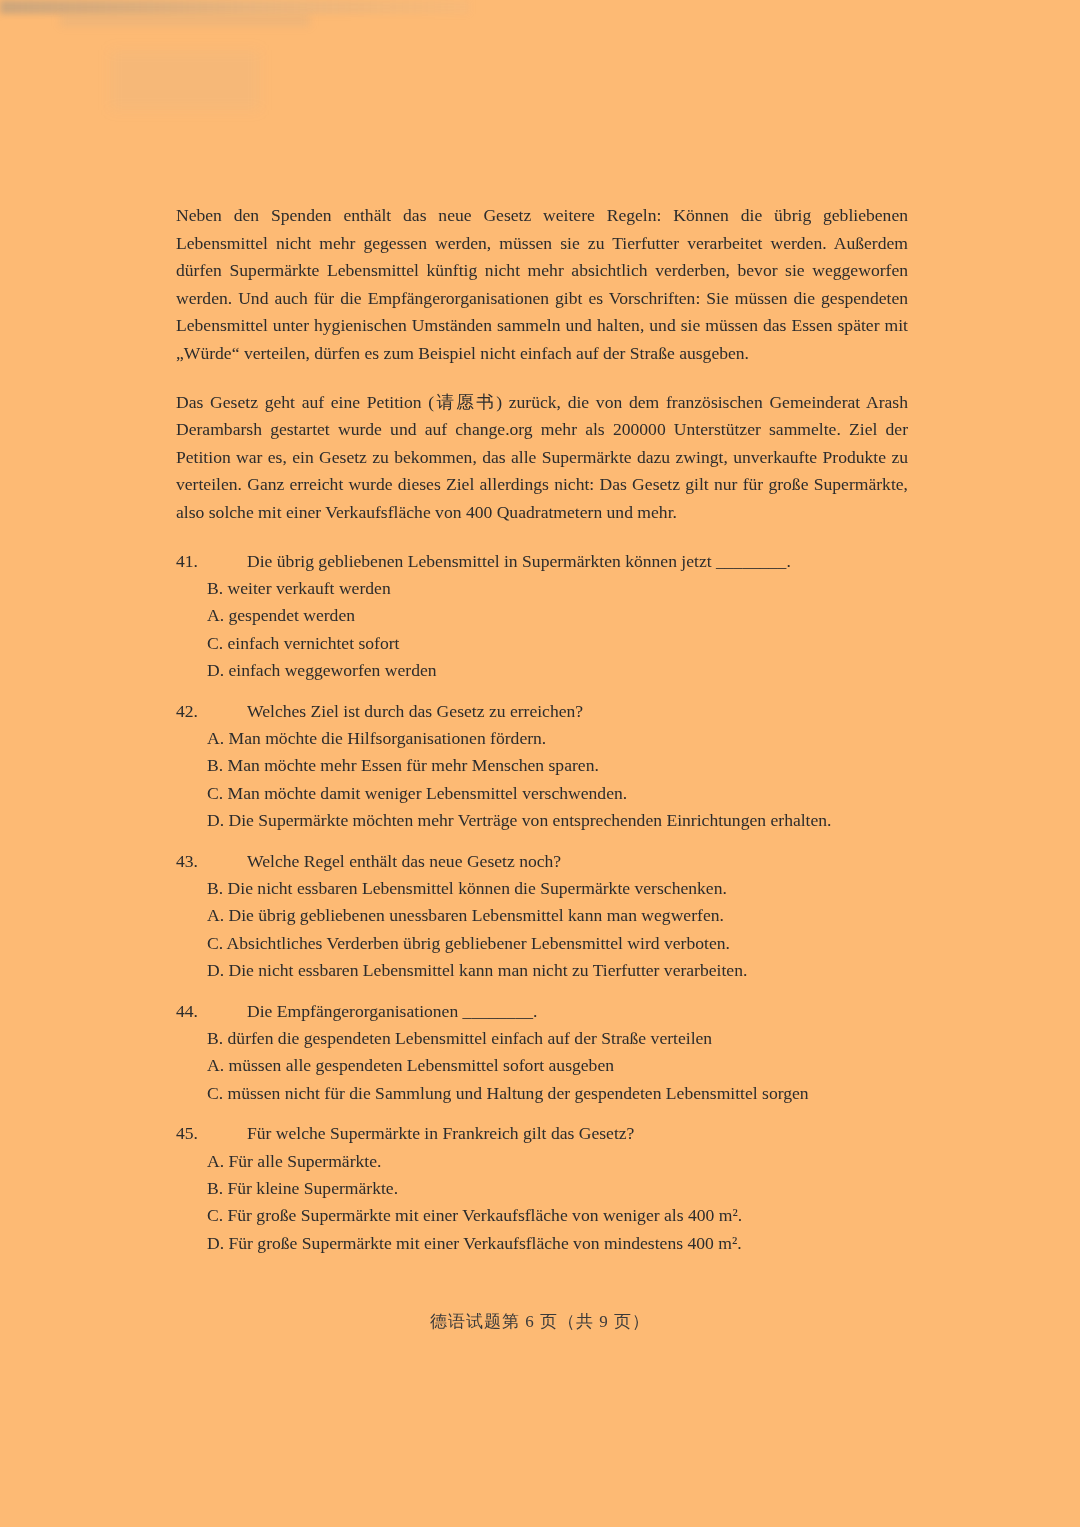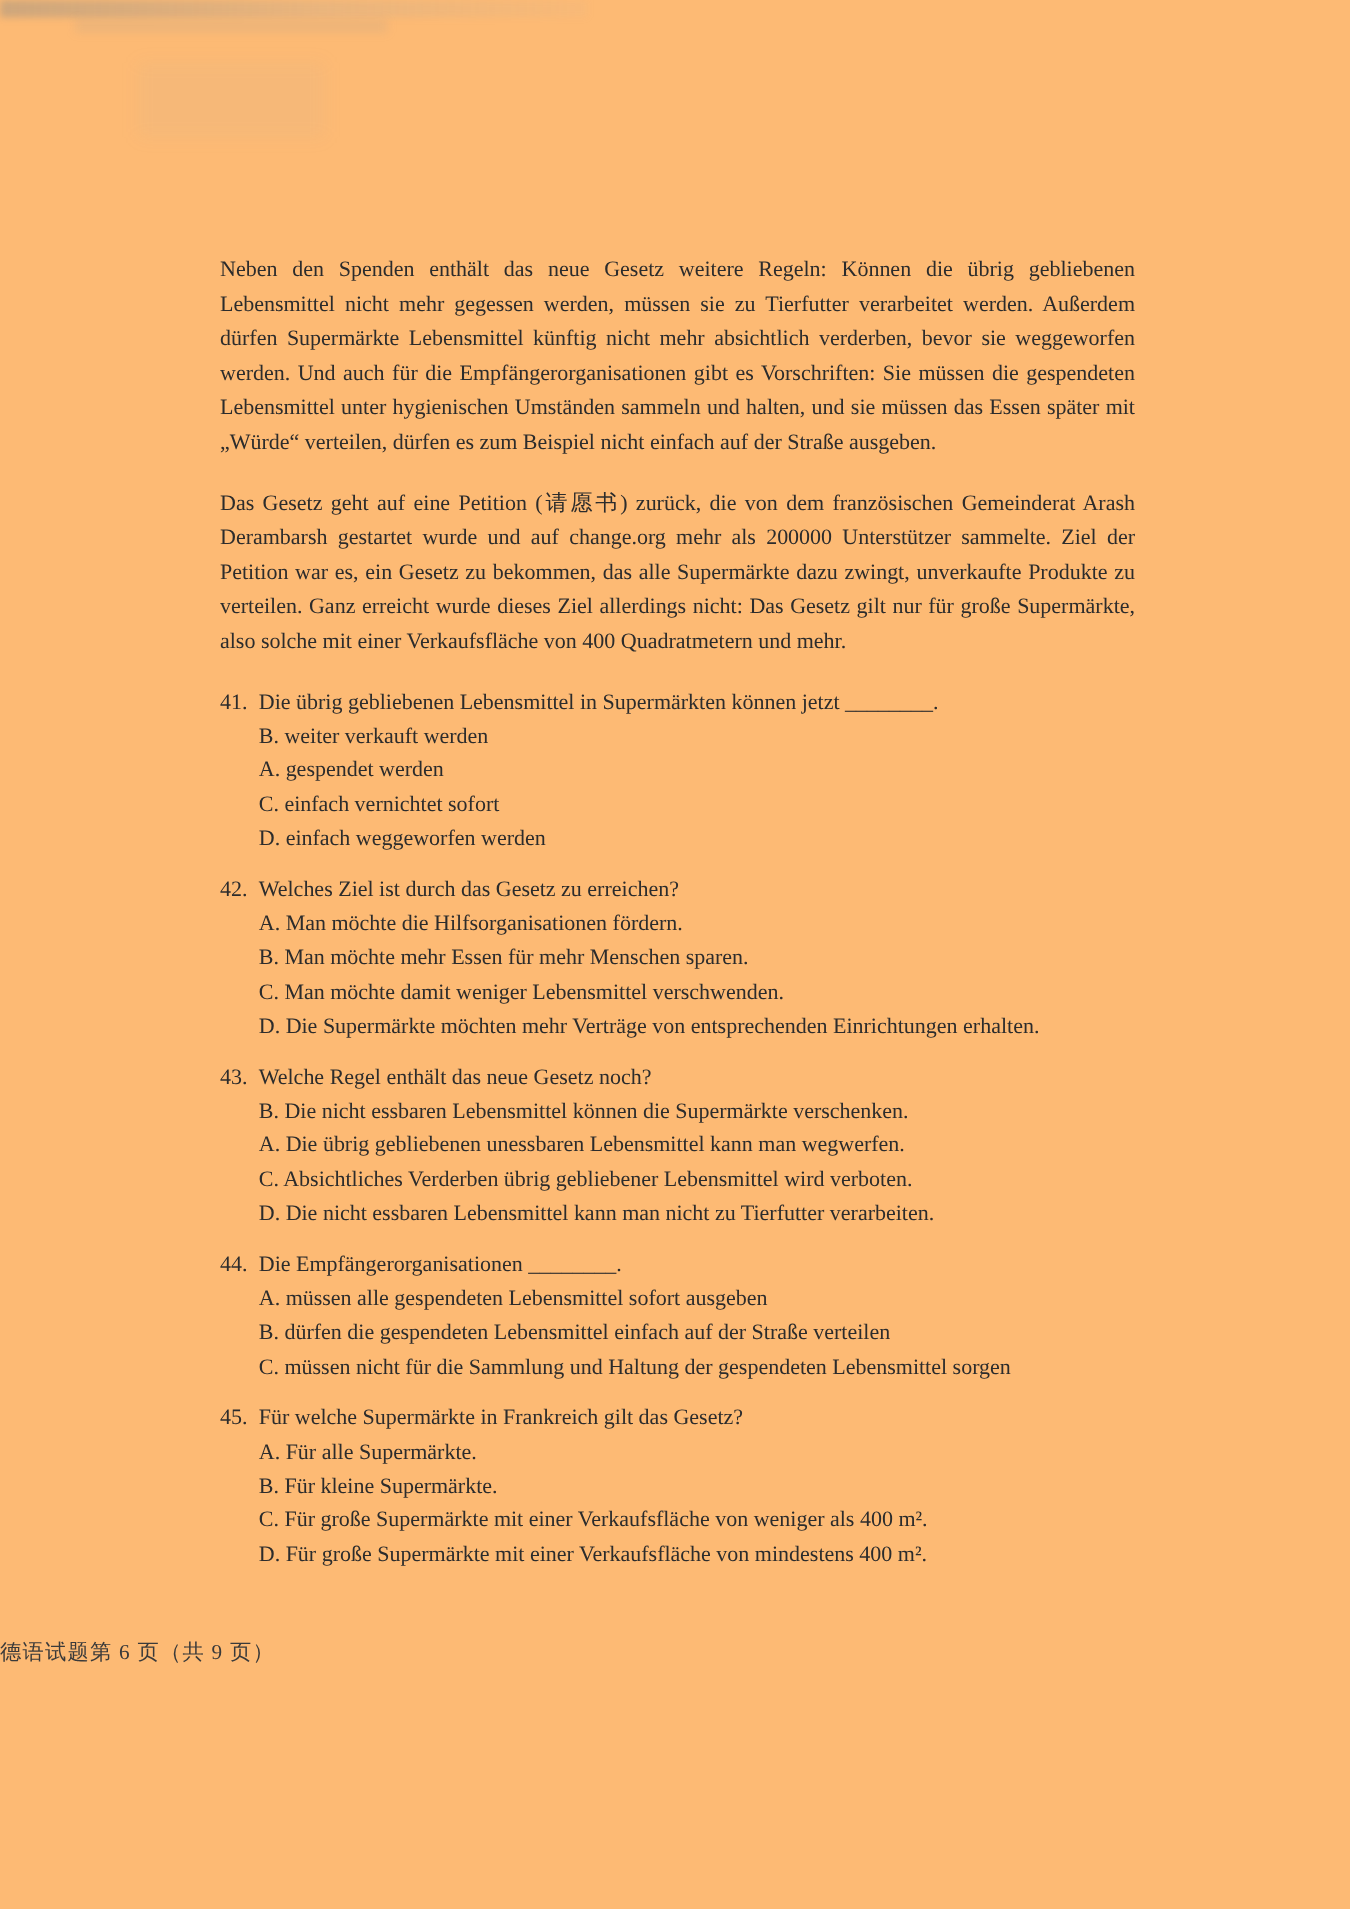--- a/index.html
+++ b/index.html
@@ -41,27 +41,28 @@
     text-align-last: left;
     margin: 0 0 21px 0;
   }
   .question {
     margin-top: 13px;
     font-size: 17.6px;
     line-height: 27.4px;
   }
   .q-head { display: flex; }
   .q-num { flex: none; width: 31px; }
-  .q-stem { flex: 1; }
+  .q-stem { flex: 1; margin-left: 40px; }
   .q-options { margin: 0; padding: 0 0 0 31px; list-style: none; }
   .q-options li { margin: 0; }
   .footer {
     position: absolute;
     left: 0; right: 0;
     top: 1310px;
+    text-align: center;
     font-size: 17px;
     color: #3a3a3a;
     letter-spacing: 1px;
   }
 </style>
 </head>
 <body>
 
 <div class="page">
   <div class="artifact-1"></div>
@@ -111,22 +112,22 @@
         <li>D. Die nicht essbaren Lebensmittel kann man nicht zu Tierfutter verarbeiten.</li>
       </ul>
     </div>
 
     <div class="question">
       <div class="q-head">
         <span class="q-num">44.</span>
         <span class="q-stem">Die Empfängerorganisationen ________.</span>
       </div>
       <ul class="q-options">
+        <li>B. dürfen die gespendeten Lebensmittel einfach auf der Straße verteilen</li>
         <li>A. müssen alle gespendeten Lebensmittel sofort ausgeben</li>
-        <li>B. dürfen die gespendeten Lebensmittel einfach auf der Straße verteilen</li>
         <li>C. müssen nicht für die Sammlung und Haltung der gespendeten Lebensmittel sorgen</li>
       </ul>
     </div>
 
     <div class="question">
       <div class="q-head">
         <span class="q-num">45.</span>
         <span class="q-stem">Für welche Supermärkte in Frankreich gilt das Gesetz?</span>
       </div>
       <ul class="q-options">

